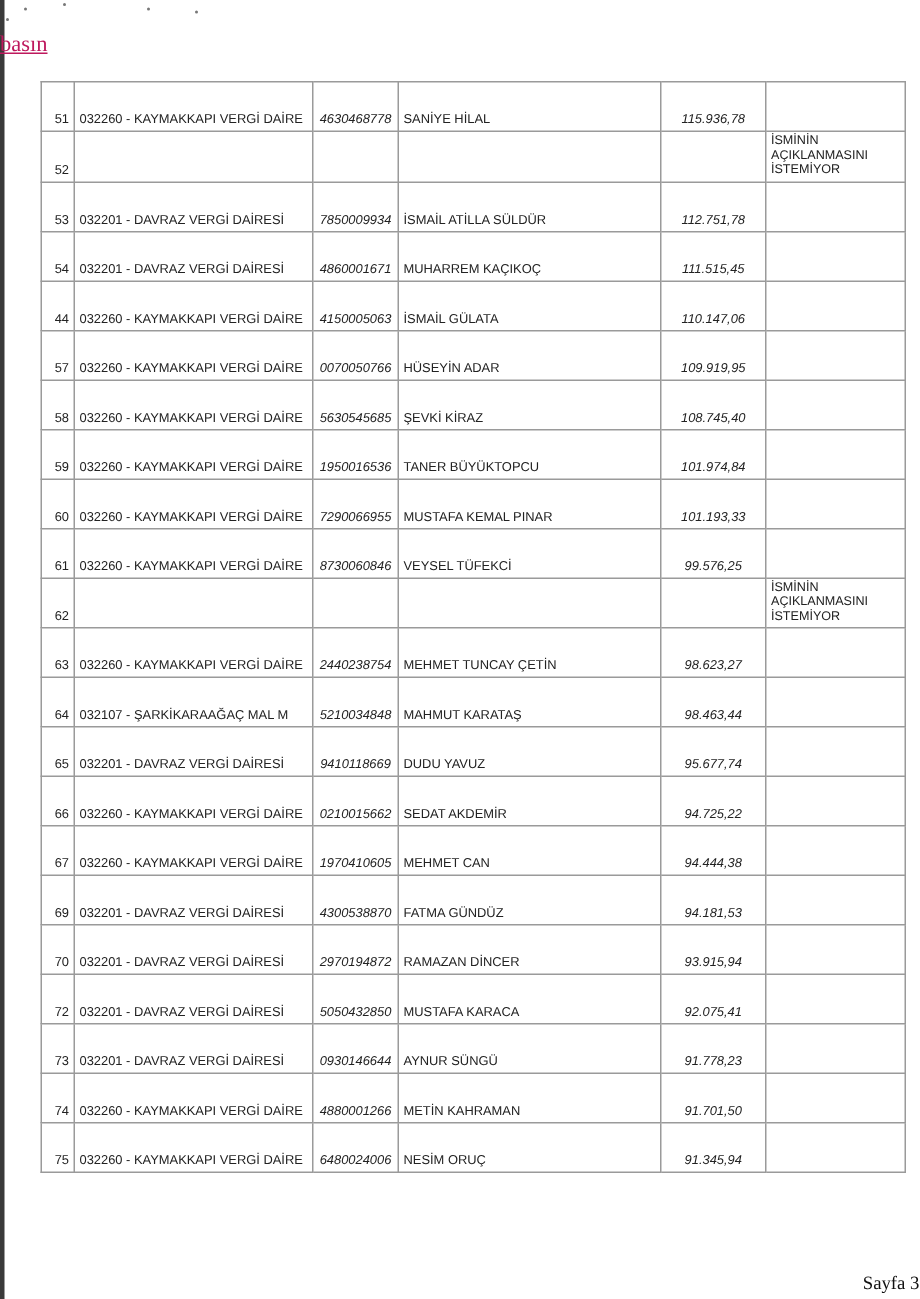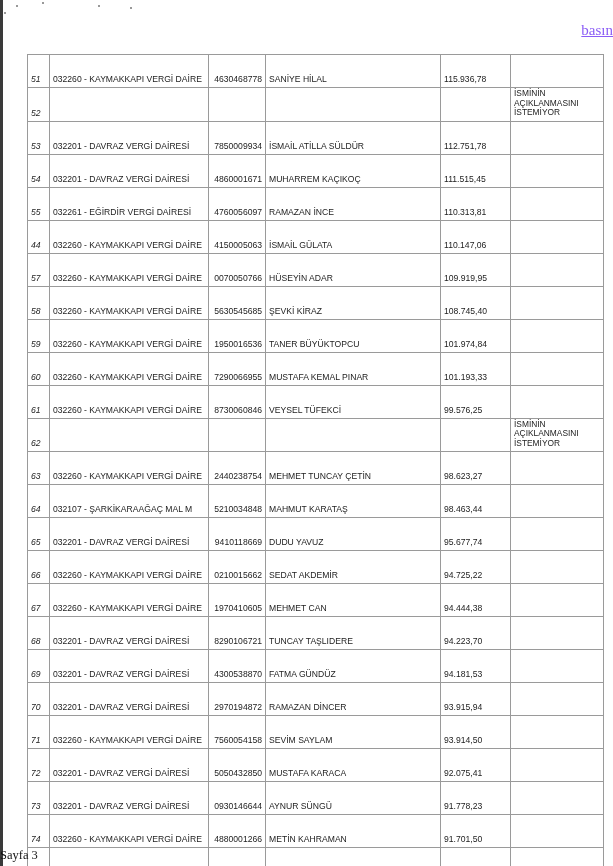--- a/index.html
+++ b/index.html
@@ -3,41 +3,41 @@
   <meta charset="utf-8">
   <style>
     html, body { margin: 0; padding: 0; }
     body {
       width: 613px; height: 866px; background: #ffffff; position: relative; overflow: hidden;
       font-family: "Liberation Sans", sans-serif; color: #1a1a1a;
     }
     .left-edge { position: absolute; left: 0; top: 0; width: 3px; height: 866px; background: #3a3a3a; }
     .speck { position: absolute; width: 2px; height: 2px; background: #777; border-radius: 1px; }
     .doc-title {
-      position: absolute; top: 22px; left: 0; width: 613px; text-align: right;
-      font-family: "Liberation Serif", serif; font-size: 15px; color: #8b5cf6; text-decoration: underline;
+      position: absolute; top: 22px; left: 0; width: 613px; text-align: left;
+      font-family: "Liberation Serif", serif; font-size: 15px; color: #be185d; text-decoration: underline;
     }
     table.list {
       position: absolute; left: 27px; top: 54px; border-collapse: collapse; table-layout: fixed;
       width: 570px;
     }
     table.list td {
       border: 1px solid #9a9a9a; height: 29px; padding: 0 3px 3px 3px;
       font-size: 8.6px; vertical-align: bottom; white-space: nowrap; overflow: hidden;
       color: #222;
     }
-    td.c-no { width: 15px; text-align: left; font-style: italic; }
+    td.c-no { width: 15px; text-align: right; }
     td.c-office { width: 152px; }
-    td.c-tax { width: 50px; text-align: right; }
+    td.c-tax { width: 50px; text-align: center; font-style: italic; }
     td.c-name { width: 168px; }
-    td.c-amount { width: 63px; text-align: left; }
+    td.c-amount { width: 63px; text-align: center; font-style: italic; }
     td.c-note { width: 86px; text-align: left; vertical-align: top; padding-top: 0; }
     .note-text { display: block; line-height: 9.5px; font-size: 8.4px; margin-top: 1px; white-space: normal; }
     .footer {
-      position: absolute; top: 848px; left: 0; width: 613px; text-align: left;
+      position: absolute; top: 848px; left: 0; width: 613px; text-align: right;
       font-family: "Liberation Serif", serif; font-size: 12.5px; color: #111;
     }
   </style>
 </head>
 <body>
 
 <div class="left-edge"></div>
 <div class="speck" style="left:4px;top:12px"></div>
 <div class="speck" style="left:16px;top:5px"></div>
 <div class="speck" style="left:42px;top:2px"></div>
@@ -82,30 +82,20 @@
     <td class="c-no">54</td>
     <td class="c-office">032201 - DAVRAZ VERGİ DAİRESİ</td>
     <td class="c-tax">4860001671</td>
     <td class="c-name">MUHARREM KAÇIKOÇ</td>
     <td class="c-amount">111.515,45</td>
     <td class="c-note">
           <span class="note-text"></span>
         </td>
   </tr>
       <tr>
-    <td class="c-no">55</td>
-    <td class="c-office">032261 - EĞİRDİR VERGİ DAİRESİ</td>
-    <td class="c-tax">4760056097</td>
-    <td class="c-name">RAMAZAN İNCE</td>
-    <td class="c-amount">110.313,81</td>
-    <td class="c-note">
-          <span class="note-text"></span>
-        </td>
-  </tr>
-      <tr>
     <td class="c-no">44</td>
     <td class="c-office">032260 - KAYMAKKAPI VERGİ DAİRE</td>
     <td class="c-tax">4150005063</td>
     <td class="c-name">İSMAİL GÜLATA</td>
     <td class="c-amount">110.147,06</td>
     <td class="c-note">
           <span class="note-text"></span>
         </td>
   </tr>
       <tr>
@@ -212,60 +202,40 @@
     <td class="c-no">67</td>
     <td class="c-office">032260 - KAYMAKKAPI VERGİ DAİRE</td>
     <td class="c-tax">1970410605</td>
     <td class="c-name">MEHMET CAN</td>
     <td class="c-amount">94.444,38</td>
     <td class="c-note">
           <span class="note-text"></span>
         </td>
   </tr>
       <tr>
-    <td class="c-no">68</td>
-    <td class="c-office">032201 - DAVRAZ VERGİ DAİRESİ</td>
-    <td class="c-tax">8290106721</td>
-    <td class="c-name">TUNCAY TAŞLIDERE</td>
-    <td class="c-amount">94.223,70</td>
-    <td class="c-note">
-          <span class="note-text"></span>
-        </td>
-  </tr>
-      <tr>
     <td class="c-no">69</td>
     <td class="c-office">032201 - DAVRAZ VERGİ DAİRESİ</td>
     <td class="c-tax">4300538870</td>
     <td class="c-name">FATMA GÜNDÜZ</td>
     <td class="c-amount">94.181,53</td>
     <td class="c-note">
           <span class="note-text"></span>
         </td>
   </tr>
       <tr>
     <td class="c-no">70</td>
     <td class="c-office">032201 - DAVRAZ VERGİ DAİRESİ</td>
     <td class="c-tax">2970194872</td>
     <td class="c-name">RAMAZAN DİNCER</td>
     <td class="c-amount">93.915,94</td>
     <td class="c-note">
           <span class="note-text"></span>
         </td>
   </tr>
       <tr>
-    <td class="c-no">71</td>
-    <td class="c-office">032260 - KAYMAKKAPI VERGİ DAİRE</td>
-    <td class="c-tax">7560054158</td>
-    <td class="c-name">SEVİM SAYLAM</td>
-    <td class="c-amount">93.914,50</td>
-    <td class="c-note">
-          <span class="note-text"></span>
-        </td>
-  </tr>
-      <tr>
     <td class="c-no">72</td>
     <td class="c-office">032201 - DAVRAZ VERGİ DAİRESİ</td>
     <td class="c-tax">5050432850</td>
     <td class="c-name">MUSTAFA KARACA</td>
     <td class="c-amount">92.075,41</td>
     <td class="c-note">
           <span class="note-text"></span>
         </td>
   </tr>
       <tr>

